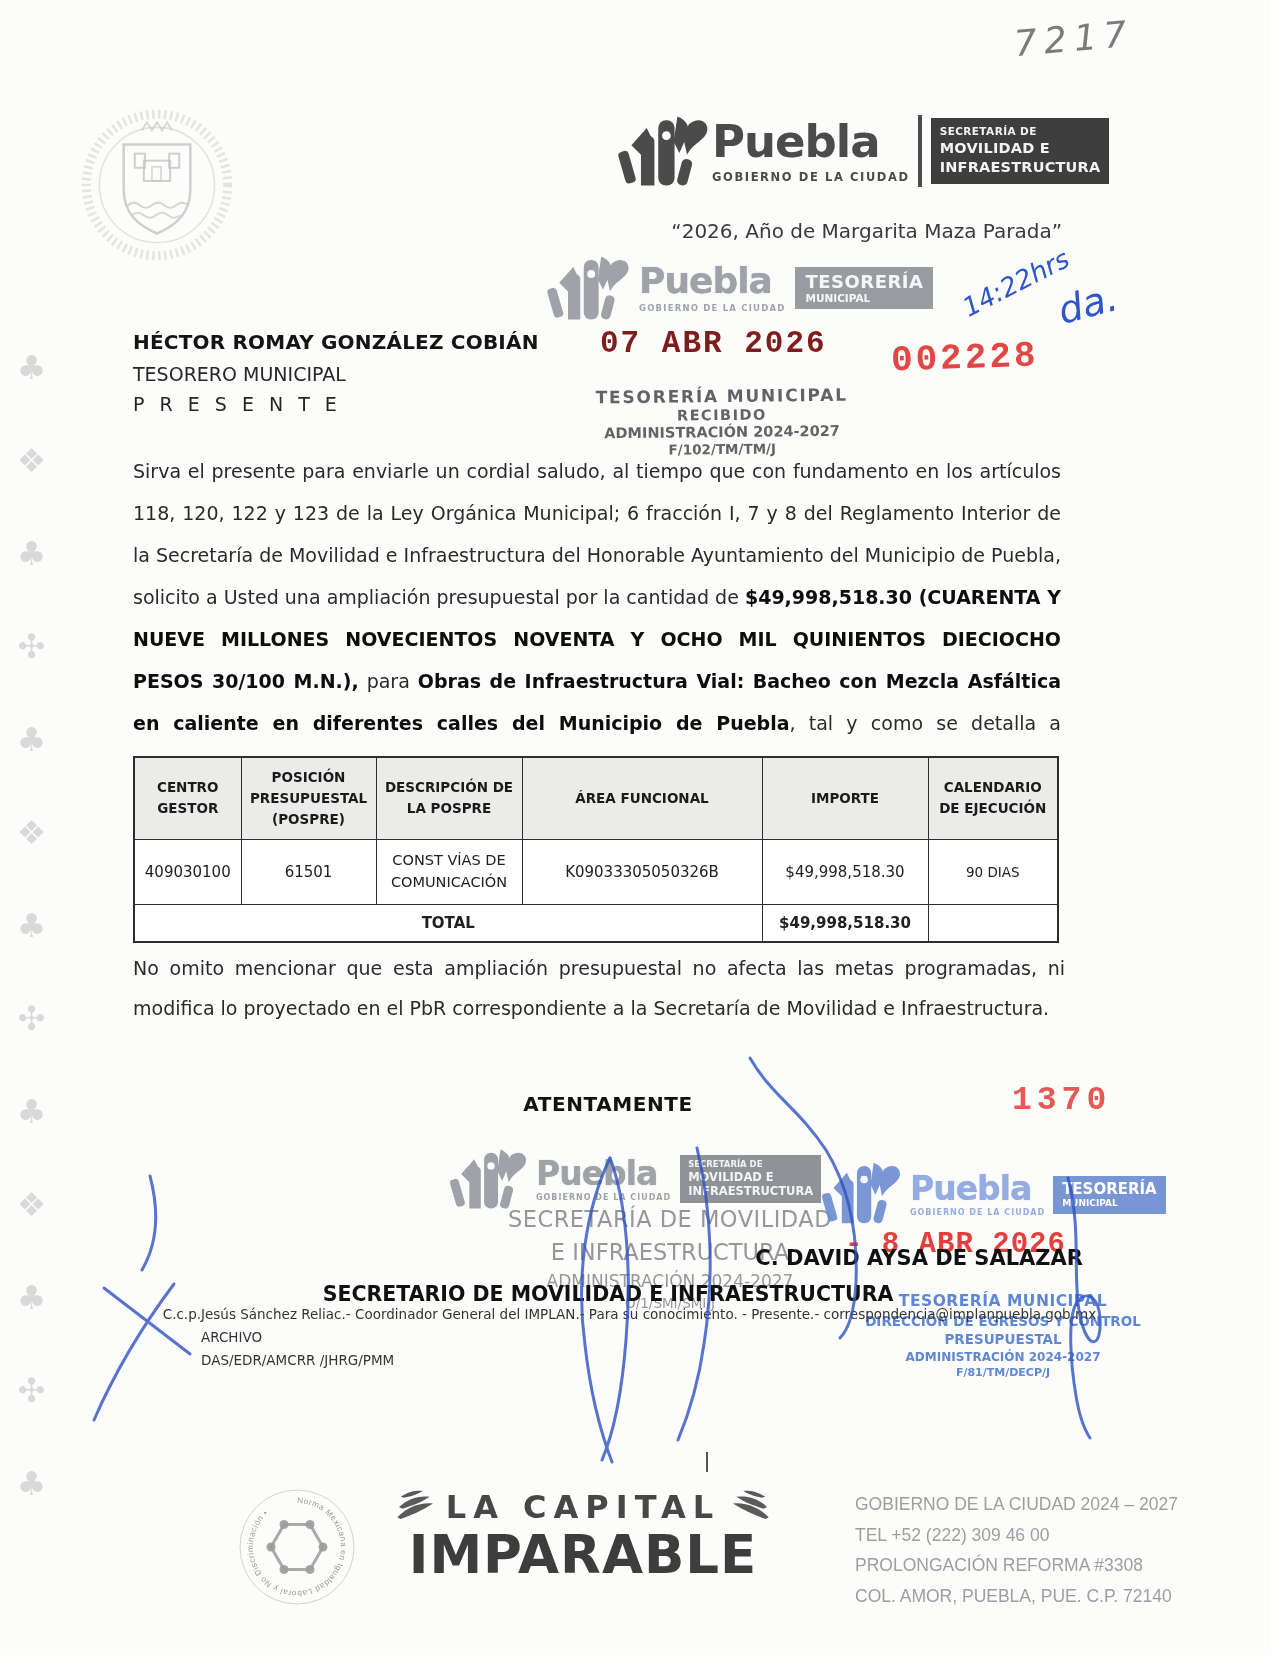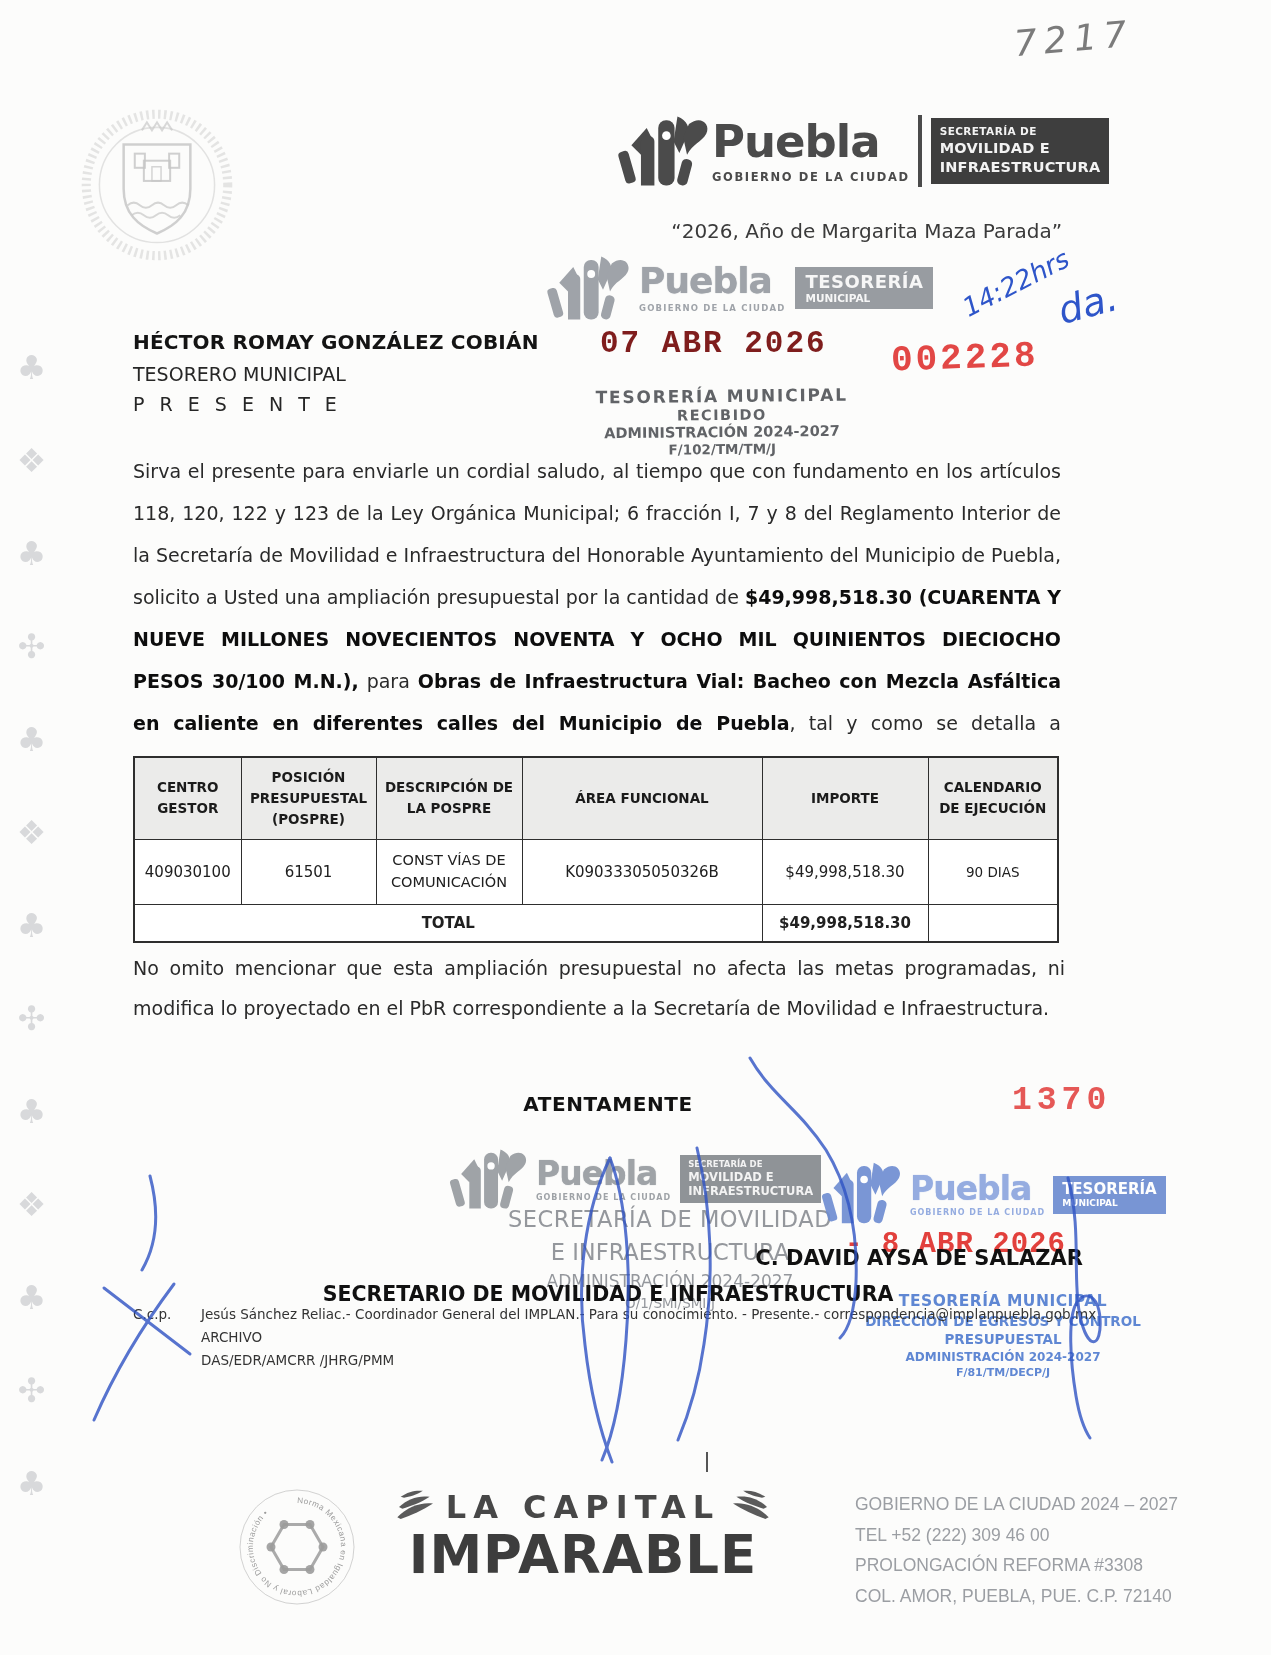--- a/index.html
+++ b/index.html
@@ -109,21 +109,21 @@
   .sbt-l1{font-size:15.5px;letter-spacing:.5px;}
   .sbt-l2{font-size:13.5px;margin-top:3px;}
   .sbt-l3{font-size:13.5px;margin-top:2px;}
   .sbt-l4{font-size:12px;margin-top:3px;}
   .sbt-l5{font-size:11px;margin-top:2px;}
 
   .sig-name{left:133px;top:1246px;width:950px;text-align:right;font-size:21px;font-weight:800;color:#111;z-index:3;}
   .sig-title{left:133px;top:1282px;width:950px;text-align:center;font-size:20.5px;font-weight:800;color:#111;z-index:3;}
 
   
-  .ccp{left:133px;top:1303px;font-size:13.5px;color:#333;line-height:23px;z-index:2;}
+  .ccp{left:133px;top:1303px;font-size:13.5px;color:#333;line-height:23px;z-index:2;text-align:right;}
   .ccp-row{display:flex;}
   .ccp-label{width:68px;flex:none;}
 
   
   .nmx{left:236px;top:1486px;opacity:.85;}
   .capital{left:380px;top:1488px;width:406px;text-align:center;color:#474747;}
   .cap-row{display:flex;align-items:center;justify-content:center;gap:8px;}
   .cap-top{font-size:32px;font-weight:800;letter-spacing:7px;}
   .cap-bottom{font-size:53px;font-weight:800;letter-spacing:1px;line-height:1;margin-top:2px;color:#3d3d3d;}
   .tick{left:706px;top:1452px;width:2px;height:20px;background:#555;}

